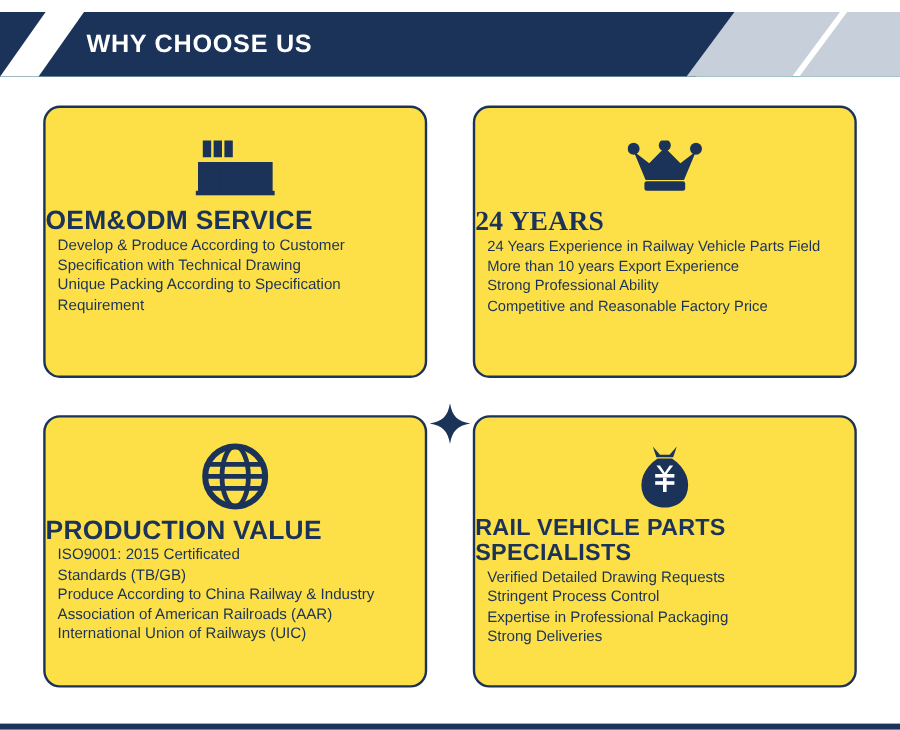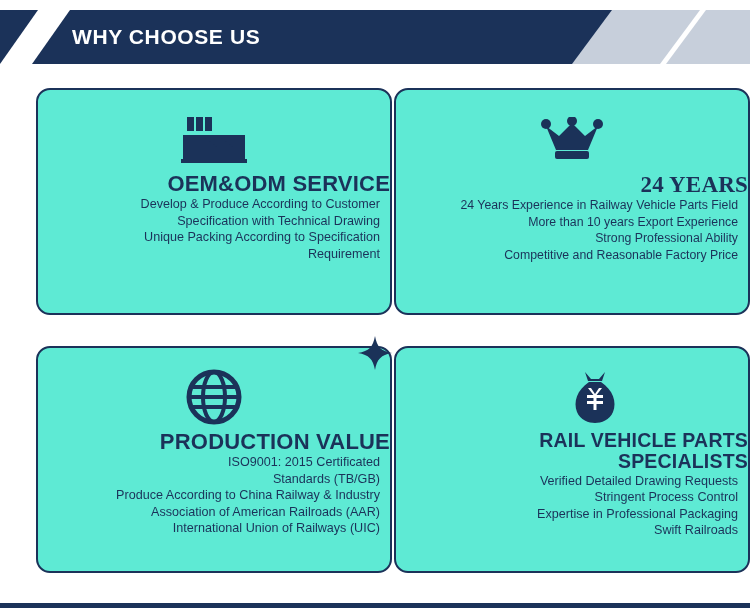--- a/index.html
+++ b/index.html
@@ -49,32 +49,32 @@
   
   .grid {
     position: absolute;
     left: 36px;
     top: 88px;
     width: 678px;
     height: 500px;
   }
   .card {
     position: absolute;
-    width: 356px;
+    width: 320px;
     height: 227px;
     border: 2px solid #1b3259;
     border-radius: 14px;
     box-sizing: border-box;
-    background: #5eead4;
-    text-align: right;
+    background: #fde047;
+    text-align: left;
   }
   .card.c1 { left: 0;   top: 0; }
   .card.c2 { left: 358px; top: 0; }
   .card.c3 { left: 0;   top: 258px; }
-  .card.c4 { left: 358px; top: 258px; padding-left: 45px; }
+  .card.c4 { left: 358px; top: 258px; }
 
   .card-icon {
     height: 54px;
     margin-top: 22px;
     display: flex;
     align-items: center;
     justify-content: center;
   }
   .card-icon svg { display: block; }
 
@@ -208,21 +208,21 @@
           <rect x="22.5" y="28" width="3" height="12"></rect>
           <polygon points="24,27 17,18 20,18 24,24 28,18 31,18"></polygon>
         </g>
       </svg>
     </div>
     <div class="card-title">RAIL VEHICLE PARTS SPECIALISTS</div>
     <div class="card-lines">
       <div class="card-line">Verified Detailed Drawing Requests</div>
       <div class="card-line">Stringent Process Control</div>
       <div class="card-line">Expertise in Professional Packaging</div>
-      <div class="card-line">Swift Railroads</div>
+      <div class="card-line">Strong Deliveries</div>
     </div>
   </div>
 </div>
 
 <svg class="center-diamond" viewBox="0 0 34 34">
   <path d="M17 0 C19 11 23 15 34 17 C23 19 19 23 17 34 C15 23 11 19 0 17 C11 15 15 11 17 0 Z" fill="#1b3259"></path>
 </svg>
 
 <div class="bottom-rule"></div>
 

